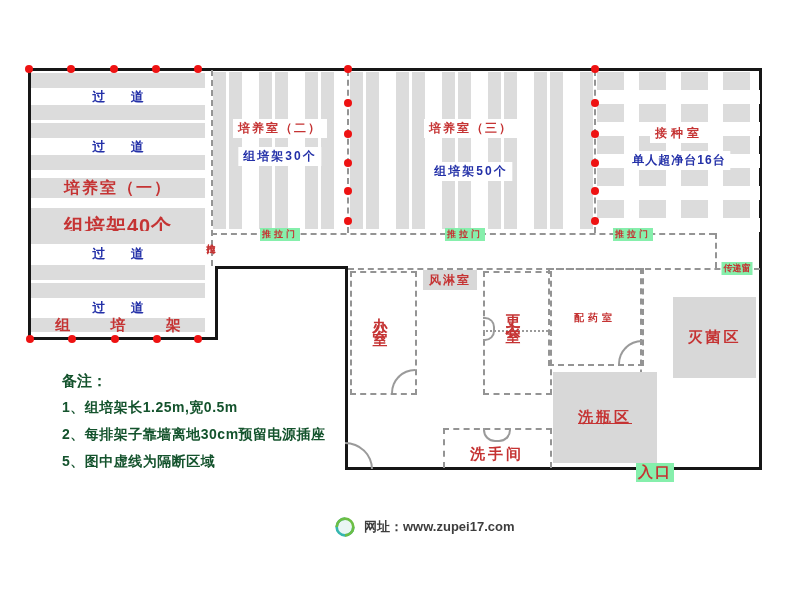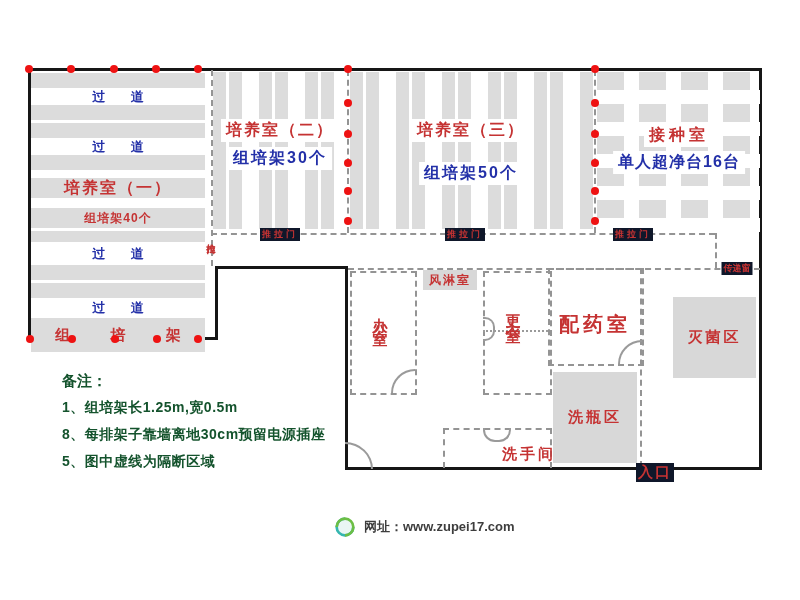--- a/index.html
+++ b/index.html
@@ -17,22 +17,22 @@
   .lr-row{position:absolute;left:31px;width:174px;display:flex;align-items:center;justify-content:center;}
   .aisle{font-size:13px;word-spacing:22px;}
   .shelf-word{word-spacing:36px;font-size:15px;}
   
   .vbars{position:absolute;background-image:repeating-linear-gradient(90deg,#dcdcdc 0 13px,#ffffff 13px 16px,#dcdcdc 16px 29px,#ffffff 29px 46px);}
   .bench-grid{position:absolute;left:597px;top:72px;width:163px;height:160px;
     background-image:
       repeating-linear-gradient(180deg,rgba(255,255,255,0) 0 18px,#ffffff 18px 32px),
       repeating-linear-gradient(90deg,#dcdcdc 0 27px,rgba(255,255,255,0) 27px 42px);}
   .roomtext{position:absolute;transform:translateX(-50%);background:#fff;padding:1px 5px;
-            white-space:nowrap;font-size:16px;letter-spacing:2px;}
-  .smalltag{position:absolute;transform:translateX(-50%);background:#0f172a;padding:0 2px;
+            white-space:nowrap;font-size:12px;letter-spacing:2px;}
+  .smalltag{position:absolute;transform:translateX(-50%);background:#86efac;padding:0 2px;
             font-size:9px;color:#c53333;font-weight:bold;white-space:nowrap;}
   .vtag{position:absolute;background:#fff;font-size:9px;color:#c53333;font-weight:bold;
         writing-mode:vertical-rl;text-orientation:upright;line-height:11px;padding:1px 0;}
   .dbox{position:absolute;border:2px dashed #949494;background:transparent;}
   .gzone{position:absolute;background:#d8d8d8;display:flex;align-items:center;justify-content:center;
          color:#c53333;font-weight:bold;font-size:15px;letter-spacing:3px;}
   .vtext{position:absolute;writing-mode:vertical-lr;text-orientation:upright;font-size:15px;
          letter-spacing:6px;color:#c53333;font-weight:bold;}
   .arc{position:absolute;border:2px solid #9a9a9a;background:transparent;}
   .arc-tl{border-right:none;border-bottom:none;border-top-left-radius:100%;}
@@ -69,27 +69,27 @@
   <div class="dashv" style="left:640px;top:268px;height:199px;"></div>
 
   <div>
     <div class="lr-bar" style="top:73px;height:15px;"></div>
     <div class="lr-row aisle blue" style="top:89px;height:15px;">过 道</div>
     <div class="lr-bar" style="top:105px;height:15px;"></div>
     <div class="lr-bar" style="top:123px;height:15px;"></div>
     <div class="lr-row aisle blue" style="top:139px;height:15px;">过 道</div>
     <div class="lr-bar" style="top:155px;height:15px;"></div>
     <div class="lr-bar lr-row red" style="top:178px;height:20px;font-size:16px;letter-spacing:2px;">培养室（一）</div>
-    <div class="lr-bar lr-row red" style="top:208px;height:20px;font-size:12px;letter-spacing:1px;">组培架40个</div>
+    <div class="lr-bar lr-row red" style="top:208px;height:36px;font-size:20px;letter-spacing:1px;">组培架40个</div>
     <div class="lr-bar" style="top:231px;height:11px;"></div>
     <div class="lr-row aisle blue" style="top:246px;height:15px;">过 道</div>
     <div class="lr-bar" style="top:265px;height:15px;"></div>
     <div class="lr-bar" style="top:283px;height:15px;"></div>
     <div class="lr-row aisle blue" style="top:300px;height:15px;">过 道</div>
-    <div class="lr-bar lr-row red shelf-word" style="top:318px;height:34px;">组 培 架</div>
+    <div class="lr-bar lr-row red shelf-word" style="top:318px;height:14px;">组 培 架</div>
   </div>
 
   <div class="vbars" style="left:213px;top:72px;width:134px;height:157px;"></div>
   <div class="roomtext red" style="left:280px;top:119px;">培养室（二）</div>
   <div class="roomtext blue" style="left:280px;top:147px;">组培架30个</div>
 
   <div class="vbars" style="left:350px;top:72px;width:243px;height:157px;"></div>
   <div class="roomtext red" style="left:471px;top:119px;">培养室（三）</div>
   <div class="roomtext blue" style="left:471px;top:162px;">组培架50个</div>
 
@@ -108,33 +108,33 @@
 
   <div class="gzone" style="left:423px;top:270px;width:54px;height:20px;font-size:12px;letter-spacing:2px;">
     <span>风淋室</span>
   </div>
 
   <div class="dbox" style="left:483px;top:271px;width:65px;height:120px;"></div>
   <div class="dotline" style="left:483px;top:330px;width:65px;height:0;border-left:none;border-top:2px dotted #9a9a9a;"></div>
   <div class="vtext" style="left:503px;top:303px;">更衣室</div>
 
   <div class="dbox" style="left:548px;top:268px;width:92px;height:94px;"></div>
-  <div class="roomtext red" style="left:595px;top:310px;background:transparent;font-size:20px;letter-spacing:4px;">配药室</div>
+  <div class="roomtext red" style="left:595px;top:310px;background:transparent;font-size:10px;letter-spacing:4px;">配药室</div>
 
   <div class="gzone" style="left:673px;top:297px;width:83px;height:81px;">
     <span>灭菌区</span>
   </div>
 
-  <div class="gzone" style="left:553px;top:372px;width:84px;height:91px;">
+  <div class="gzone" style="left:553px;top:372px;width:104px;height:91px;text-decoration:underline;">
     <span>洗瓶区</span>
   </div>
 
 
   <div class="dbox" style="left:443px;top:428px;width:105px;height:38px;border-bottom:none;"></div>
-  <div class="roomtext red" style="left:497px;top:444px;background:transparent;font-size:15px;letter-spacing:3px;margin-left:32px;">洗手间</div>
+  <div class="roomtext red" style="left:497px;top:444px;background:transparent;font-size:15px;letter-spacing:3px;">洗手间</div>
 
   <div class="smalltag" style="left:655px;top:463px;font-size:15px;letter-spacing:2px;">入口</div>
 
   <div class="arc arc-tl" style="left:391px;top:369px;width:22px;height:22px;"></div>
   <div class="arc arc-right" style="left:483px;top:317px;width:10px;height:20px;"></div>
   <div class="arc arc-tl" style="left:618px;top:340px;width:22px;height:22px;"></div>
   <div class="arc arc-down" style="left:483px;top:428px;width:24px;height:12px;"></div>
   <div class="arc arc-tr" style="left:345px;top:442px;width:26px;height:25px;"></div>
 
   <div id="dots-layer">
@@ -159,21 +159,21 @@
       <div class="dot" style="left: 595px; top: 134px; background: rgb(238, 18, 18);"></div>
       <div class="dot" style="left: 595px; top: 163px; background: rgb(238, 18, 18);"></div>
       <div class="dot" style="left: 595px; top: 191px; background: rgb(238, 18, 18);"></div>
       <div class="dot" style="left: 595px; top: 221px; background: rgb(238, 18, 18);"></div>
     </div>
 
   <div class="notes">
     <div class="notes-title">备注：</div>
     <div>
         <div class="note-item">1、组培架长1.25m,宽0.5m</div>
-        <div class="note-item">8、每排架子靠墙离地30cm预留电源插座</div>
+        <div class="note-item">2、每排架子靠墙离地30cm预留电源插座</div>
         <div class="note-item">5、图中虚线为隔断区域</div>
       </div>
   </div>
 
   <div class="footer">
     <span style="display:inline-flex;">
       <svg width="20" height="20" viewBox="0 0 24 24">
         <circle cx="12" cy="12" r="11" fill="#eaf6f4"></circle>
         <path d="M12 2 a10 10 0 1 0 10 10" stroke="#35b6b0" stroke-width="3.2" fill="none"></path>
         <path d="M12 22 a10 10 0 1 0 -10 -10" stroke="#6cbe45" stroke-width="3.2" fill="none"></path>

